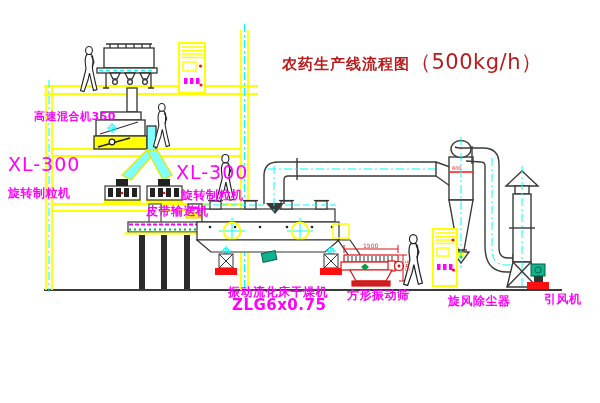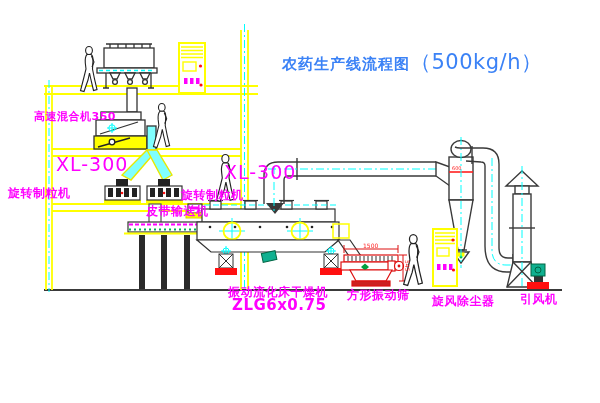--- a/index.html
+++ b/index.html
@@ -1,23 +1,23 @@
 <!DOCTYPE html>
 <html><head>
 <meta charset="utf-8">
 <style>
   html,body{margin:0;padding:0;background:#fff;}
   .canvas{position:relative;width:600px;height:403px;background:#ffffff;overflow:hidden;
           font-family:"DejaVu Sans","Liberation Sans",sans-serif;}
   .canvas svg{position:absolute;left:0;top:0;}
   .lbl{position:absolute;color:#ff00ff;white-space:nowrap;line-height:1;}
   .lbl-cn{font-size:12px;font-weight:bold;letter-spacing:0.5px;}
-  .lbl-model-big{font-size:19px;font-weight:normal;letter-spacing:1px;margin-left:48px;}
+  .lbl-model-big{font-size:19px;font-weight:normal;letter-spacing:1px;}
   .lbl-model{font-size:15px;font-weight:bold;letter-spacing:0.5px;}
-  .title{position:absolute;left:282px;top:48px;color:#3b82f6;white-space:nowrap;display:flex;align-items:baseline;}
+  .title{position:absolute;left:282px;top:48px;color:#b91c1c;white-space:nowrap;display:flex;align-items:baseline;}
   .title .cn{font-size:15px;font-weight:bold;letter-spacing:1px;}
   .title .cap{font-size:21px;font-weight:normal;letter-spacing:0.5px;text-align:right;}
   .dim{position:absolute;color:#ff2020;font-size:6px;white-space:nowrap;}
   .dim-v{writing-mode:vertical-rl;}
 </style>
 </head>
 <body>
 
 <div class="canvas">
 
@@ -270,20 +270,20 @@
 <div class="lbl lbl-model-big" style="left:176px;top:163px;">XL-300</div>
 <div class="lbl lbl-cn" style="left:181px;top:189px;">旋转制粒机</div>
 
 <div class="lbl lbl-cn" style="left:146px;top:205px;">皮带输送机</div>
 
 <div class="lbl lbl-cn" style="left:228px;top:286px;">振动流化床干燥机</div>
 <div class="lbl lbl-model" style="left:232px;top:298px;">ZLG6x0.75</div>
 
 <div class="lbl lbl-cn" style="left:347px;top:289px;">方形振动筛</div>
 
-<div class="lbl lbl-cn" style="left:432px;top:295px;text-align:right;">旋风除尘器</div>
-<div class="lbl lbl-cn" style="left:520px;top:293px;">引风机</div>
+<div class="lbl lbl-cn" style="left:448px;top:295px;text-align:right;">旋风除尘器</div>
+<div class="lbl lbl-cn" style="left:544px;top:293px;">引风机</div>
 
 <div class="dim" style="left:363px;top:242px;">1500</div>
 <div class="dim dim-v" style="left:404px;top:260px;">545</div>
 <div class="dim" style="left:452px;top:165px;font-size:5px;">600</div>
 
 </div>
 
 </body></html>

